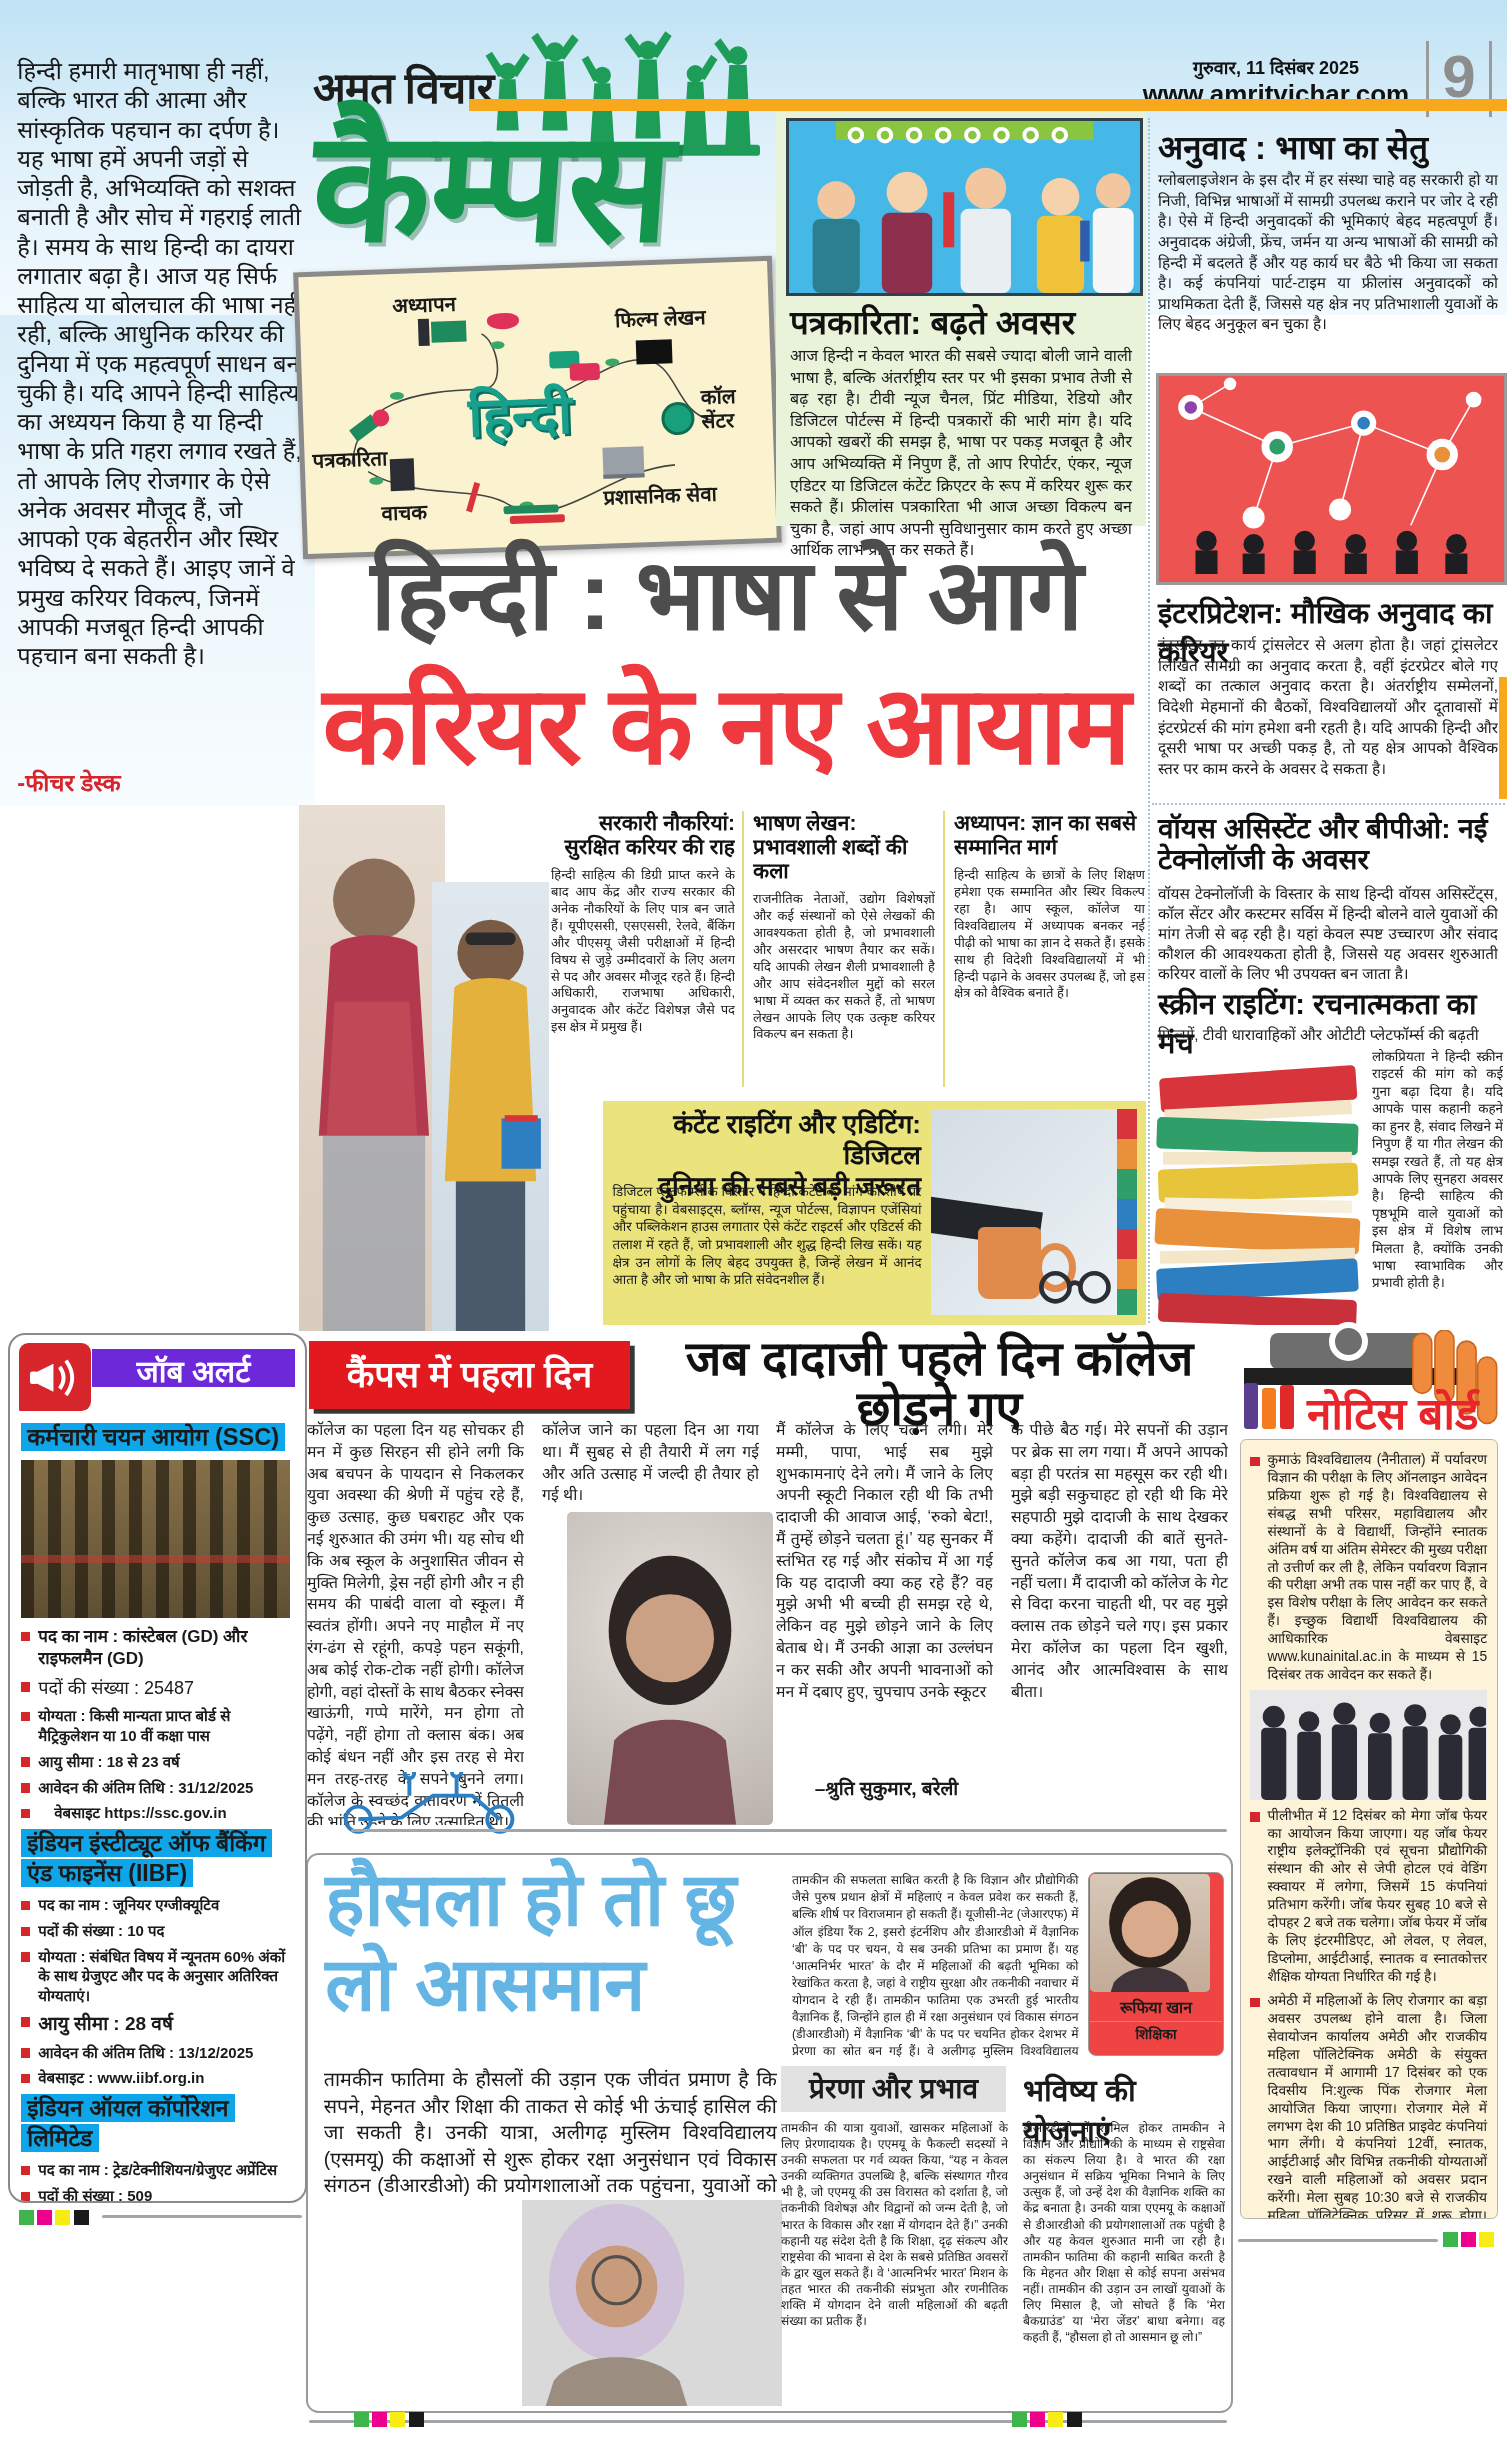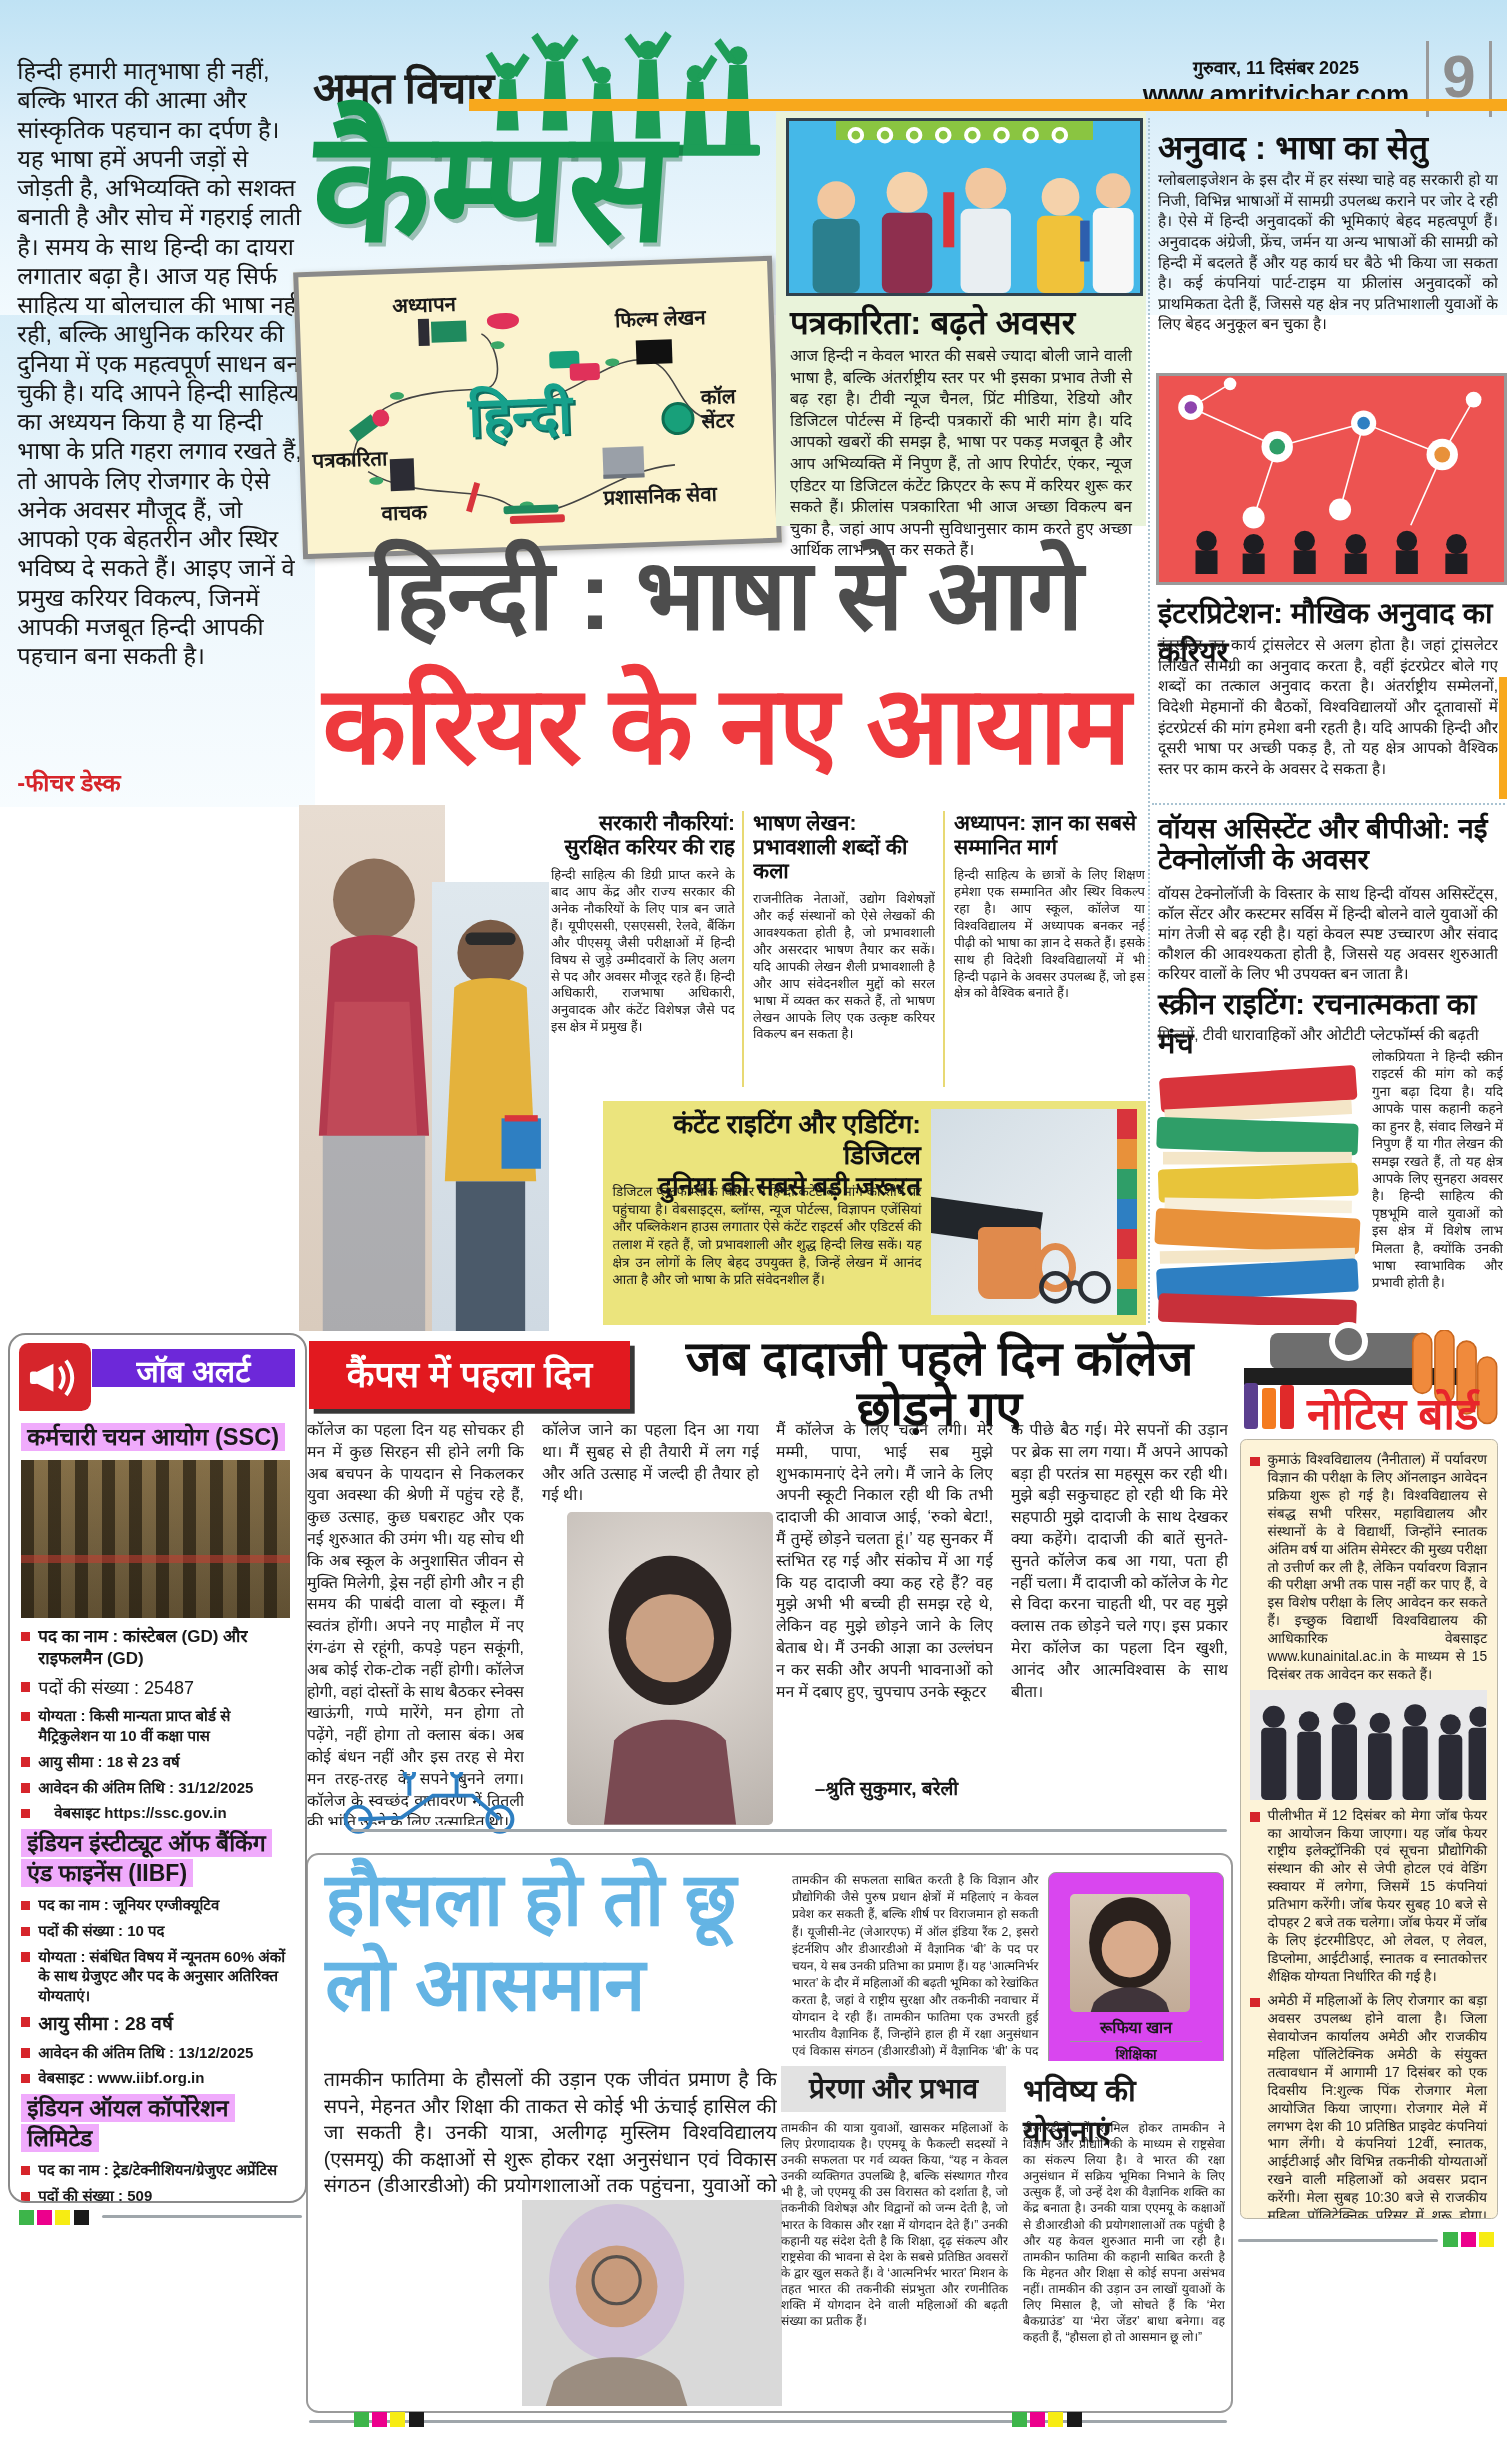--- a/index.html
+++ b/index.html
@@ -5,21 +5,21 @@
   html,body{margin:0;padding:0;background:#777;}
   #page{position:relative;width:1508px;height:2438px;background:#fff;overflow:hidden;
         font-family:"Liberation Sans","DejaVu Sans",sans-serif;color:#1a1a1a;}
   .abs{position:absolute;}
   .just{text-align:justify;}
   .ovh{overflow:hidden;}
   .sky{background:linear-gradient(180deg,#bfe2f4 0%,#dff0fa 45%,#f2fafe 100%);}
   .bold{font-weight:bold;}
   .sq{display:inline-block;width:9.5px;height:9.5px;background:#d6252b;margin-right:7.9px;flex:none;margin-top:5.5px;}
   .bullet{display:flex;margin:0 0 6.3px 0;}
-  .yellowhl{display:inline;background:#f0abfc;padding:0.8px 6.3px;box-decoration-break:clone;}
+  .yellowhl{display:inline;background:#0ea5e9;padding:0.8px 6.3px;box-decoration-break:clone;}
   .vdot{border-left:2.4px dotted #a9c3d2;}
   .hdot{border-top:2.4px dotted #a9c3d2;}
   .secH{font-weight:bold;color:#111;}
   .mark{display:inline-block;width:15px;height:15px;margin-right:3.2px;}
   .rule{background:#9fa6ab;height:3.2px;border-radius:1.6px;}
   .cap{text-align:center;font-weight:bold;}
 </style>
 </head>
 <body>
 
@@ -313,21 +313,21 @@
     <div class="abs just" style="left:15.8px;top:211px;width:453px;height:132px;font-size:19.7px;line-height:1.35;overflow:hidden;">तामकीन फातिमा के हौसलों की उड़ान एक जीवंत प्रमाण है कि सपने, मेहनत और शिक्षा की ताकत से कोई भी ऊंचाई हासिल की जा सकती है। उनकी यात्रा, अलीगढ़ मुस्लिम विश्वविद्यालय (एसमयू) की कक्षाओं से शुरू होकर रक्षा अनुसंधान एवं विकास संगठन (डीआरडीओ) की प्रयोगशालाओं तक पहुंचना, युवाओं को यह महत्वपूर्ण संदेश देती है।</div>
     <div class="abs" style="left:214px;top:345px;width:260px;height:206px;background:#d9d9d9;overflow:hidden;">
       <svg width="260" height="206" viewBox="0 0 330 262">
         <ellipse cx="120" cy="105" rx="86" ry="100" fill="#cfc2da"></ellipse>
         <circle cx="120" cy="110" r="52" fill="#c89b7c"></circle>
         <path d="M40 230 C70 190 170 190 200 230 L210 262 L30 262 Z" fill="#9b8d80"></path>
         <circle cx="120" cy="102" r="30" fill="none" stroke="#55504c" stroke-width="4"></circle>
       </svg>
     </div>
     <div class="abs ovh just" style="left:484px;top:17.3px;width:432px;height:189px;font-size:12.2px;line-height:1.4;">
-      <div style="float:right;width:132px;height:180px;margin:0 0 6.3px 9.5px;border:1.6px solid #9a9a9a;border-radius:7.9px;padding:21px;background:#d946ef;">
+      <div style="float:right;width:132px;height:180px;margin:0 0 6.3px 9.5px;border:1.6px solid #9a9a9a;border-radius:7.9px;padding:1px;background:#ef4444;">
         <div style="width:120px;height:118px;background:linear-gradient(180deg,#d8c8b8,#c2ab97);border-radius:4.7px;overflow:hidden;">
           <svg width="120" height="118" viewBox="0 0 152 150">
             <ellipse cx="76" cy="62" rx="52" ry="58" fill="#2a211d"></ellipse>
               <circle cx="76" cy="70" r="36" fill="#d9ab8c"></circle>
             <path d="M30 138 C50 112 102 112 122 138 L126 150 L26 150 Z" fill="#40343a"></path>
           </svg>
         </div>
         <div class="cap" style="font-size:15.8px;margin-top:4.7px;border-bottom:0.8px solid #999;padding-bottom:2.4px;">रूफिया खान</div>
         <div class="cap" style="font-size:14px;margin-top:2.4px;">शिक्षिका</div>
       </div>

